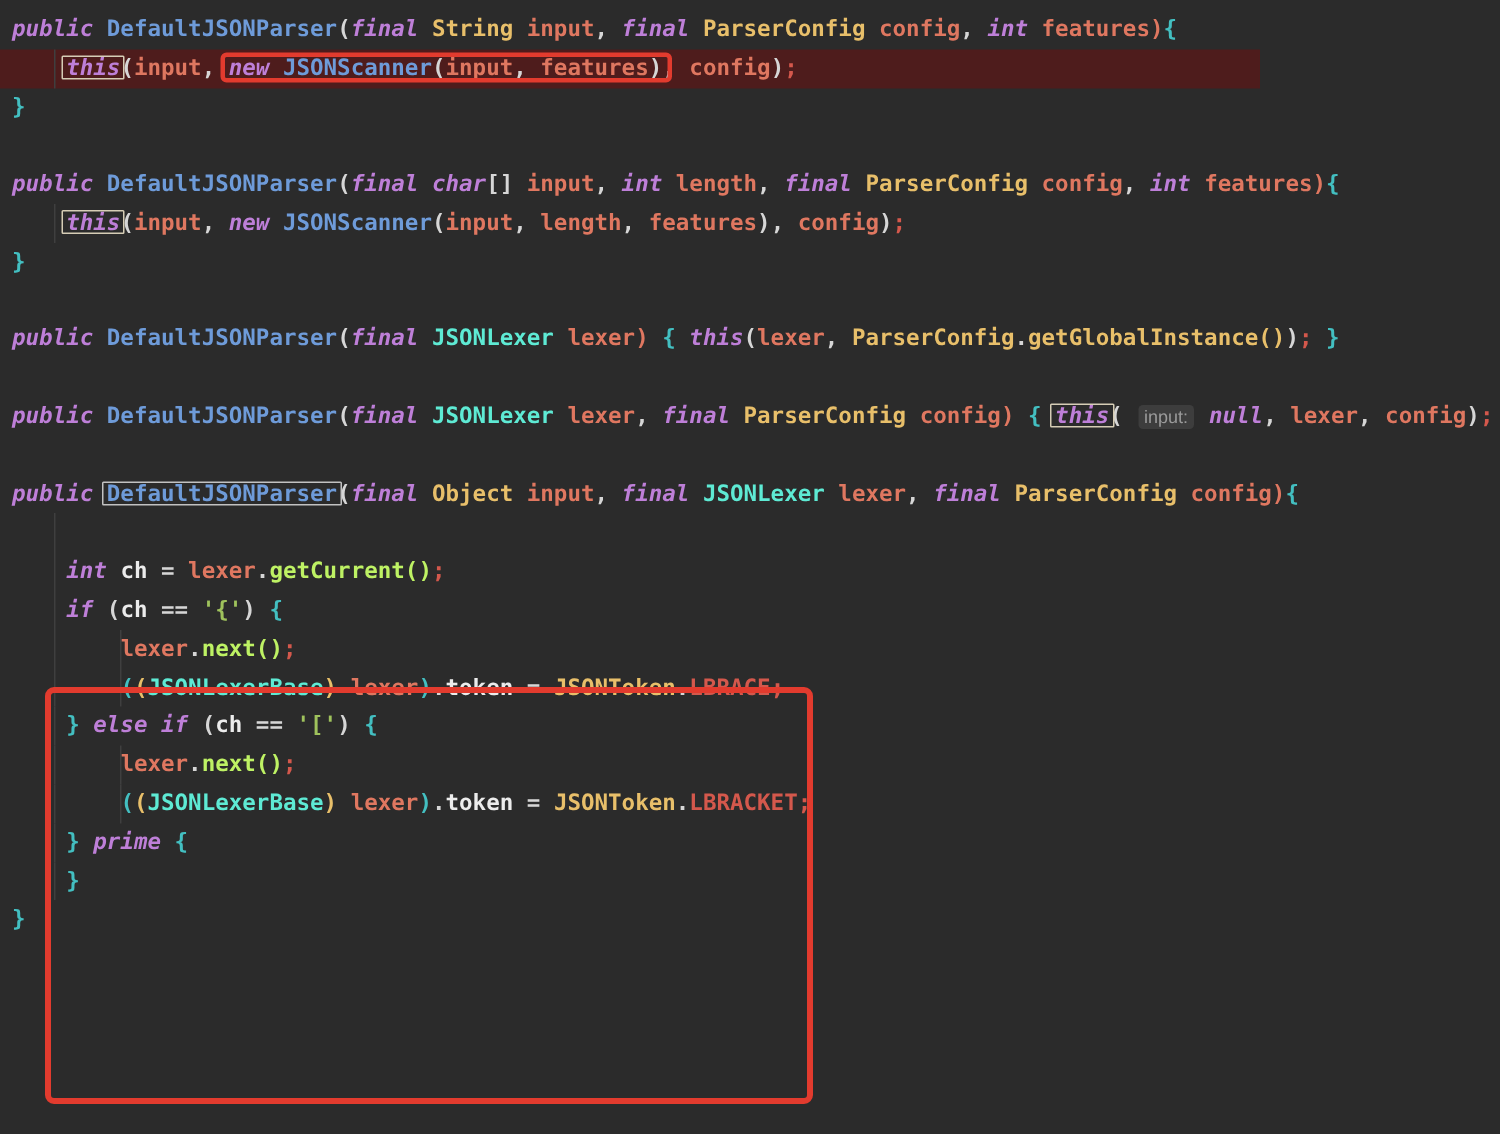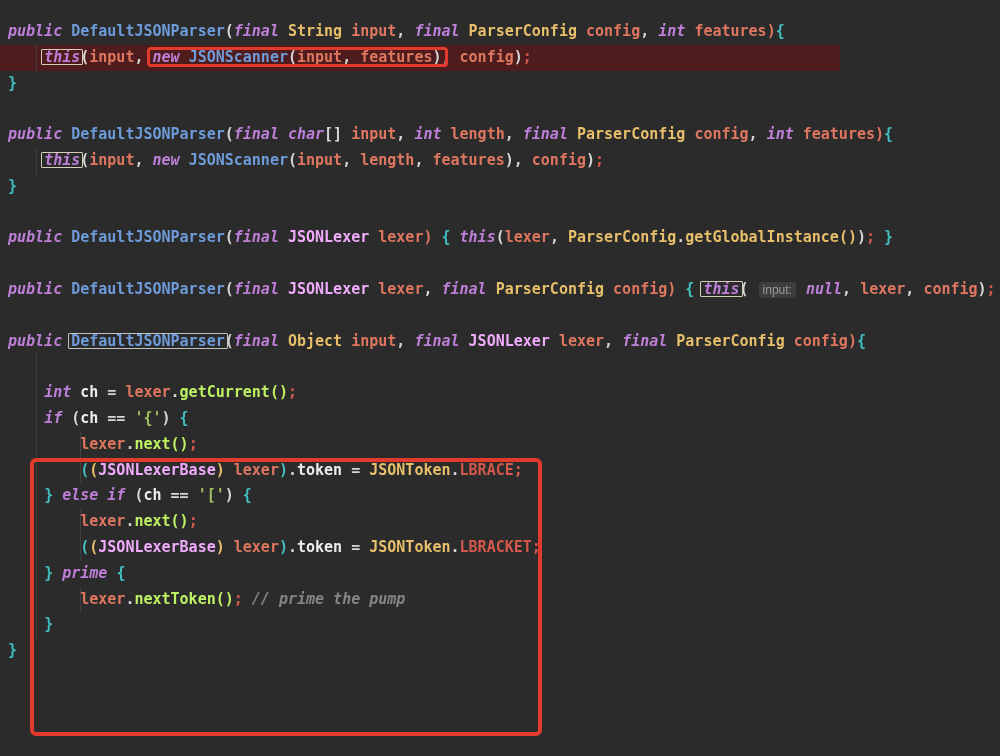--- a/index.html
+++ b/index.html
@@ -1,24 +1,24 @@
 <!DOCTYPE html>
 <html><head>
 <meta charset="utf-8">
 <style>
   html,body{margin:0;padding:0;background:#2b2b2b;width:1000px;height:756px;overflow:hidden;}
   #editor{position:relative;width:840px;height:756px;background:#2b2b2b;
           font-family:"DejaVu Sans Mono","Liberation Mono",monospace;
-          font-size:15px;font-weight:600;padding-top:19px;box-sizing:border-box;}
+          font-size:15px;font-weight:600;padding-top:7px;box-sizing:border-box;}
   .line{position:relative;height:25.8px;line-height:25.8px;white-space:pre;padding-left:8px;}
   .hl-red{background:#4e1c1c;}
   .c-kw{color:#be7fd8;font-style:italic}
   .c-cls{color:#6e9bd9}
   .c-typ{color:#e8bf6a}
-  .c-grn{color:#f0abfc}
+  .c-grn{color:#5eead4}
   .c-str{color:#9fc25c}
   .c-prm{color:#df7760}
   .c-fld{color:#ececec}
   .c-mth{color:#bef264}
   .c-smth{color:#e8bf6a;}
   .c-pun{color:#d6d6d6}
   .c-teal{color:#43bfc1}
   .c-red{color:#d4584c}
   .c-cmt{color:#858585;font-style:italic}
   .box-use{position:relative}
@@ -55,18 +55,17 @@
       <div class="line"><span class="c-kw">public </span><span class="c-cls box-decl">DefaultJSONParser</span><span class="c-pun">(</span><span class="c-kw">final </span><span class="c-typ">Object </span><span class="c-prm">input</span><span class="c-pun">, </span><span class="c-kw">final </span><span class="c-grn">JSONLexer </span><span class="c-prm">lexer</span><span class="c-pun">, </span><span class="c-kw">final </span><span class="c-typ">ParserConfig </span><span class="c-prm">config</span><span class="c-prm">)</span><span class="c-teal">{</span></div>
       <div class="line"><i class="guide g1"></i></div>
       <div class="line"><i class="guide g1"></i><span class="c-pun">    </span><span class="c-kw">int </span><span class="c-fld">ch </span><span class="c-pun">= </span><span class="c-prm">lexer</span><span class="c-pun">.</span><span class="c-mth">getCurrent</span><span class="c-mth">()</span><span class="c-red">;</span></div>
       <div class="line"><i class="guide g1"></i><span class="c-pun">    </span><span class="c-kw">if </span><span class="c-pun">(</span><span class="c-fld">ch </span><span class="c-pun">== </span><span class="c-str">'{'</span><span class="c-pun">)</span><span class="c-pun"> </span><span class="c-teal">{</span></div>
       <div class="line"><i class="guide g1"></i><i class="guide g2"></i><span class="c-pun">        </span><span class="c-prm">lexer</span><span class="c-pun">.</span><span class="c-mth">next</span><span class="c-mth">()</span><span class="c-red">;</span></div>
       <div class="line"><i class="guide g1"></i><i class="guide g2"></i><span class="c-pun">        </span><span class="c-teal">(</span><span class="c-typ">(</span><span class="c-grn">JSONLexerBase</span><span class="c-typ">)</span><span class="c-pun"> </span><span class="c-prm">lexer</span><span class="c-teal">)</span><span class="c-pun">.</span><span class="c-fld">token </span><span class="c-pun">= </span><span class="c-typ">JSONToken</span><span class="c-pun">.</span><span class="c-red">LBRACE</span><span class="c-red">;</span></div>
       <div class="line"><i class="guide g1"></i><span class="c-pun">    </span><span class="c-teal">}</span><span class="c-pun"> </span><span class="c-kw">else if </span><span class="c-pun">(</span><span class="c-fld">ch </span><span class="c-pun">== </span><span class="c-str">'['</span><span class="c-pun">)</span><span class="c-pun"> </span><span class="c-teal">{</span></div>
       <div class="line"><i class="guide g1"></i><i class="guide g2"></i><span class="c-pun">        </span><span class="c-prm">lexer</span><span class="c-pun">.</span><span class="c-mth">next</span><span class="c-mth">()</span><span class="c-red">;</span></div>
       <div class="line"><i class="guide g1"></i><i class="guide g2"></i><span class="c-pun">        </span><span class="c-teal">(</span><span class="c-typ">(</span><span class="c-grn">JSONLexerBase</span><span class="c-typ">)</span><span class="c-pun"> </span><span class="c-prm">lexer</span><span class="c-teal">)</span><span class="c-pun">.</span><span class="c-fld">token </span><span class="c-pun">= </span><span class="c-typ">JSONToken</span><span class="c-pun">.</span><span class="c-red">LBRACKET</span><span class="c-red">;</span></div>
       <div class="line"><i class="guide g1"></i><span class="c-pun">    </span><span class="c-teal">}</span><span class="c-pun"> </span><span class="c-kw">prime </span><span class="c-teal">{</span></div>
-      <div class="line"><i class="guide g1"></i><i class="guide g2"></i><span class="c-pun">        </span><span class="c-prm">lexer</span><span class="c-pun">.</span><span class="c-mth">nextToken</span><span class="c-mth">()</span><span class="c-red">;</span><span class="c-pun"> </span><span class="c-cmt">// prime the pump</span></div>
       <div class="line"><i class="guide g1"></i><span class="c-pun">    </span><span class="c-teal">}</span></div>
       <div class="line"><span class="c-teal">}</span></div>
     </div>
   <div id="block-annotation"></div>
 </div>
 
 </body></html>

